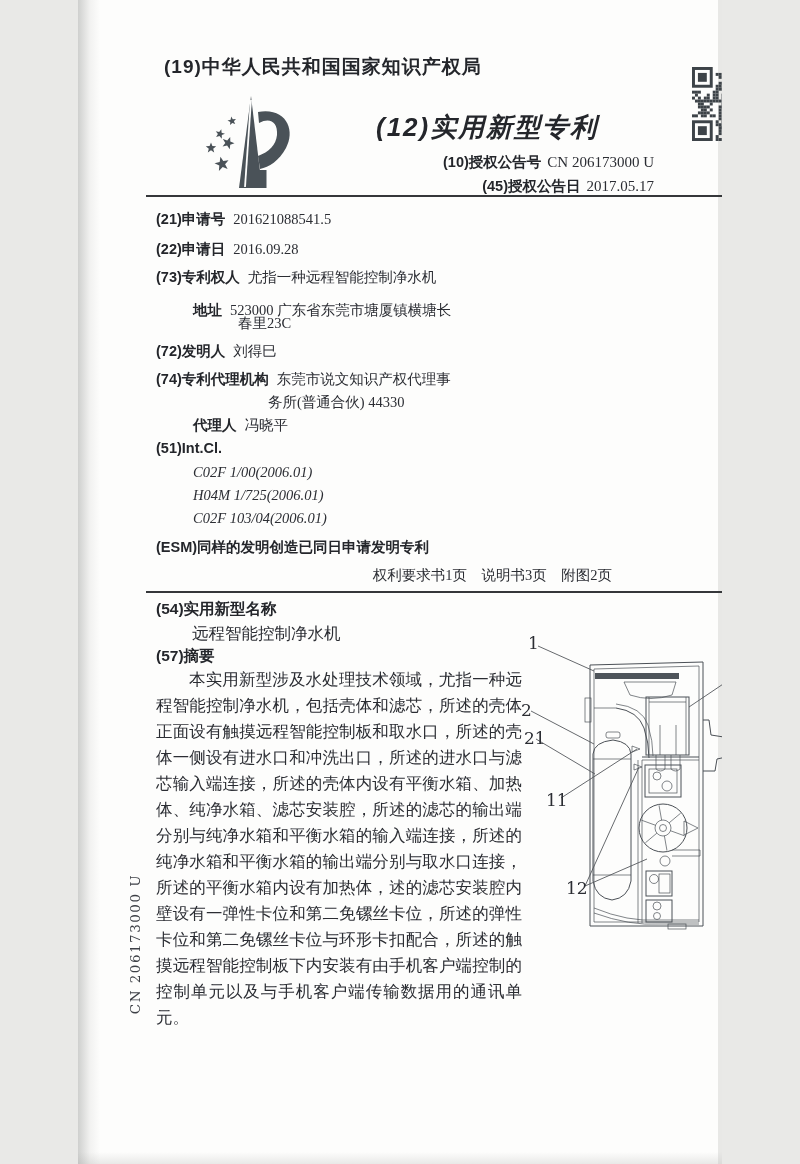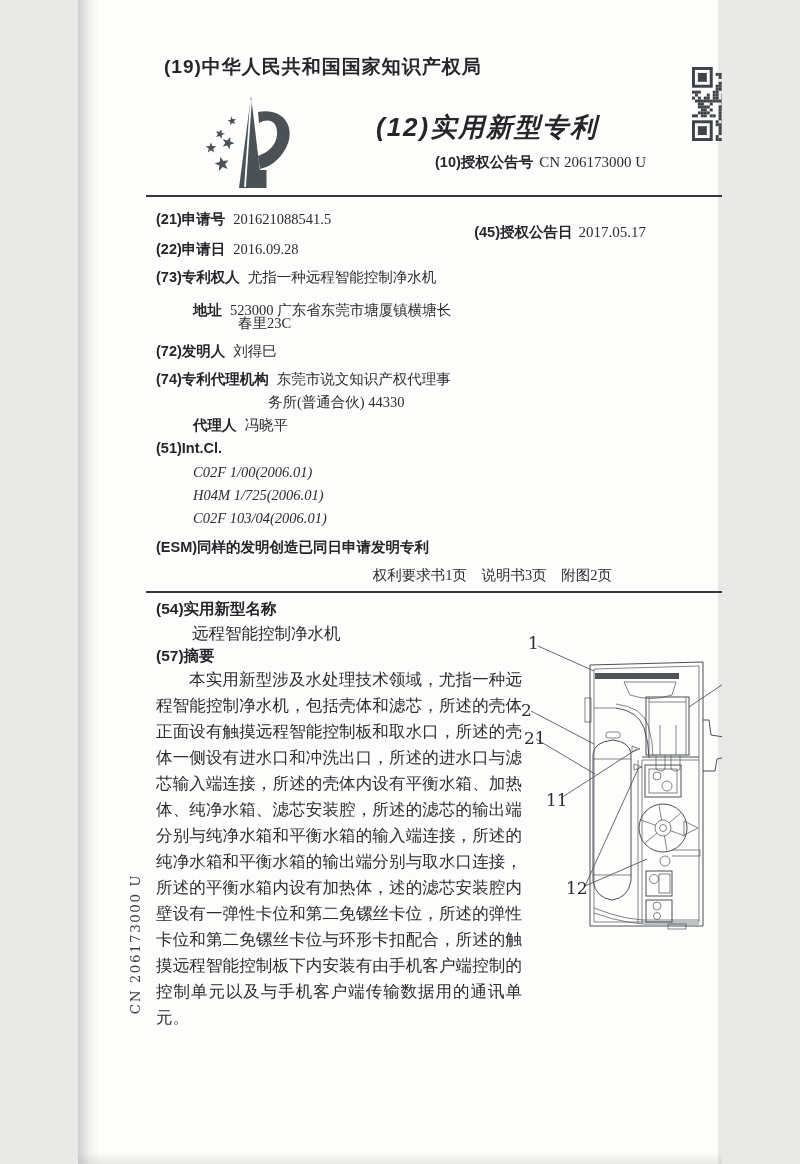--- a/index.html
+++ b/index.html
@@ -9,22 +9,22 @@
   .edge-left{left:0;top:0;width:22px;height:1164px;
     background:linear-gradient(90deg,rgba(150,152,150,.45),rgba(190,190,188,.18) 55%,rgba(255,255,255,0));}
   .edge-bottom{left:0;bottom:0;width:800px;height:12px;
     background:linear-gradient(0deg,rgba(160,160,158,.22),rgba(255,255,255,0));}
   .edge-right{right:0;top:0;width:4px;height:1164px;background:rgba(200,200,198,.4);}
 
   .office{position:absolute;left:86px;top:54px;font-size:19px;font-weight:bold;letter-spacing:1px;}
   .logo{position:absolute;left:106px;top:90px;width:152px;height:102px;}
   .doctype{position:absolute;left:298px;top:110px;font-size:26px;font-weight:bold;letter-spacing:2px;font-style:italic;}
   .qr{position:absolute;left:614px;top:67px;width:74px;height:74px;}
-  .publine{position:absolute;white-space:nowrap;right:76px;text-align:center;}
-  .pub1{top:153px;} .pub2{top:177px;margin-top:46px;}
+  .publine{position:absolute;white-space:nowrap;right:68px;text-align:center;}
+  .pub1{top:153px;} .pub2{top:177px;}
   .publine .lbl{font-weight:bold;font-size:14.5px;}
   .serif{font-family:"Liberation Serif","DejaVu Serif",serif;}
   .publine .val{font-size:15px;margin-left:6px;color:#2b2d33;}
   .rule{position:absolute;left:68px;width:664px;height:2px;background:#35373a;}
   .rule1{top:195px;} .rule2{top:591px;}
 
   .row{position:absolute;left:0;width:445px;white-space:nowrap;font-size:14.5px;}
   .row .lbl{font-weight:bold;}
   .row .val{font-family:"Liberation Serif","DejaVu Serif",serif;color:#2b2d33;margin-left:8px;}
   .x78{padding-left:78px;} .x115{padding-left:115px;} .x152{padding-left:152px;} .x190{padding-left:190px;}

